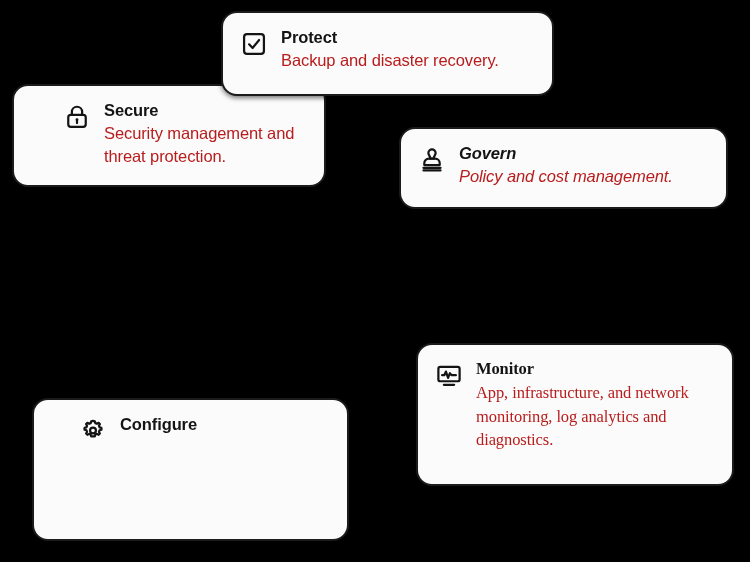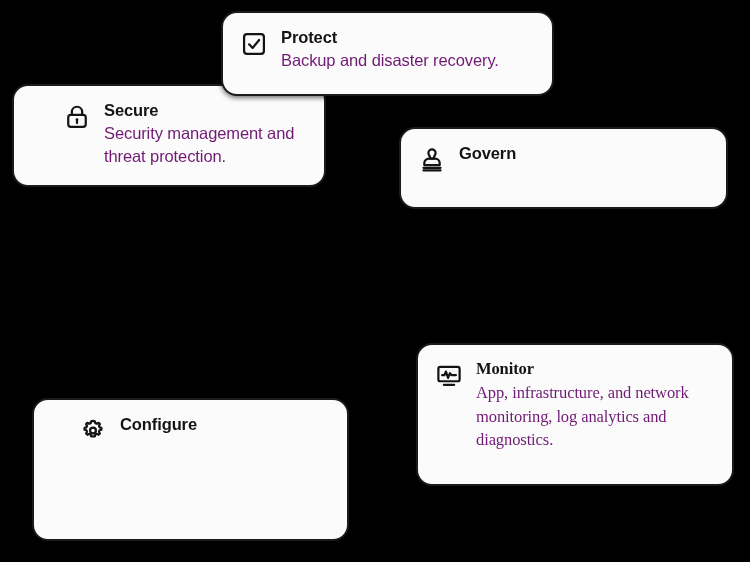--- a/index.html
+++ b/index.html
@@ -57,30 +57,30 @@
     font-weight: bold;
     color: #141414;
     line-height: 1.25;
     letter-spacing: -0.1px;
     margin: 0 0 1px 0;
     white-space: nowrap;
   }
   .card-desc {
     font-size: 16.5px;
     font-weight: normal;
-    color: #701a75;
+    color: #b91c1c;
     line-height: 1.42;
     letter-spacing: -0.1px;
     margin: 0;
   }
 
   
   #card-protect   { left: 221px; top: 11px;  width: 333px; height: 85px;  z-index: 6; }
   #card-secure    { left: 12px;  top: 84px;  width: 314px; height: 103px; z-index: 5; padding-left: 48px; }
-  #card-govern    { left: 399px; top: 127px; width: 329px; height: 82px;  z-index: 4; }
+  #card-govern    { left: 399px; top: 127px; width: 329px; height: 82px;  z-index: 4; font-style: italic; }
   #card-monitor   { left: 416px; top: 343px; width: 318px; height: 143px; z-index: 3; font-family: Liberation Serif, serif; }
   #card-configure { left: 32px;  top: 398px; width: 317px; height: 143px; z-index: 2; padding-left: 44px; }
 
   #card-monitor .card-desc,
   #card-configure .card-desc { line-height: 1.45; }
 </style>
 </head>
 <body>
 
 <div id="stage">
@@ -117,20 +117,21 @@
     <span class="card-icon">
       <svg viewBox="0 0 24 24" fill="none" stroke="#141414" stroke-width="1.9" stroke-linecap="round" stroke-linejoin="round">
         <path d="M12 2.9 a3.1 3.1 0 0 0 -3.1 3.1 c0 1.5 1.1 2.3 1.35 3.3 c0.2 0.85 0.05 1.6 0.05 1.6 H13.7 s-0.15 -0.75 0.05 -1.6 c0.25 -1 1.35 -1.8 1.35 -3.3 A3.1 3.1 0 0 0 12 2.9 Z"></path>
         <path d="M5.4 16.3 v-1.5 a3.9 3.9 0 0 1 3.9 -3.9 h5.4 a3.9 3.9 0 0 1 3.9 3.9 v1.5 Z"></path>
         <path d="M4.7 18.7 H19.3"></path>
         <path d="M4.7 20.9 H19.3"></path>
       </svg>
     </span>
     <div class="card-text">
       <p class="card-title">Govern</p>
+      <p class="card-desc">Policy and cost management.</p>
     </div>
   </div>
 
   <div class="card" id="card-monitor">
     <span class="card-icon">
       <svg viewBox="0 0 24 24" fill="none" stroke="#141414" stroke-width="1.9" stroke-linecap="round" stroke-linejoin="round">
         <rect x="2.9" y="4.1" width="18.2" height="12.4" rx="1.6"></rect>
         <polyline points="6.1,11.3 8.0,11.3 9.4,8.2 11.2,13.6 12.8,9.6 14.1,11.3 17.9,11.3"></polyline>
         <path d="M7.6 19.6 H16.4"></path>
       </svg>

